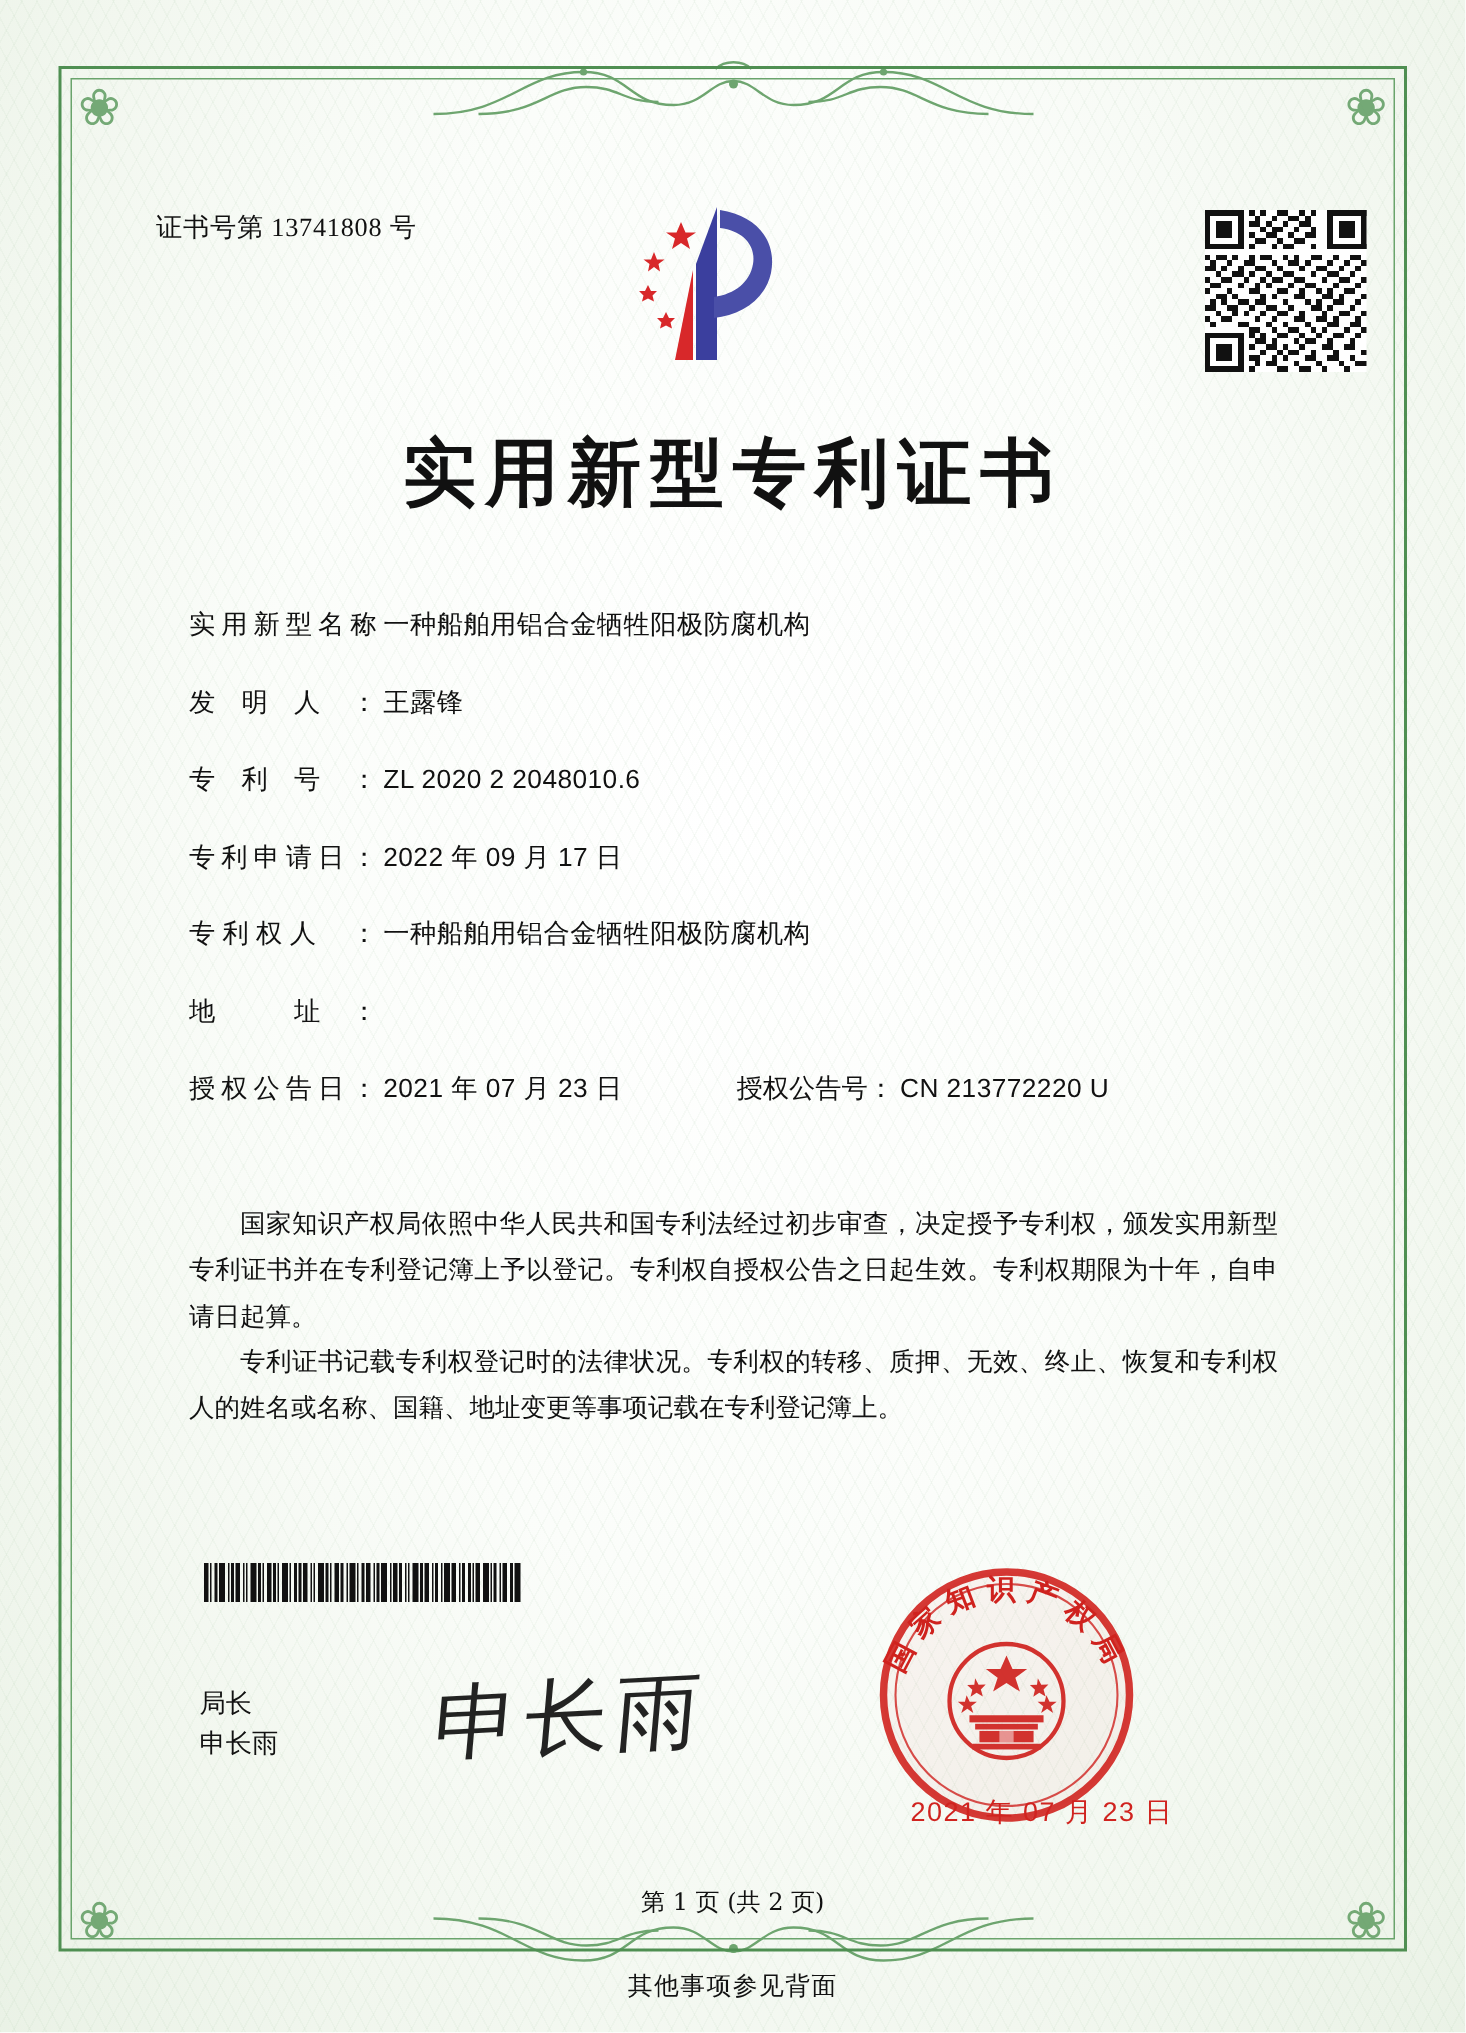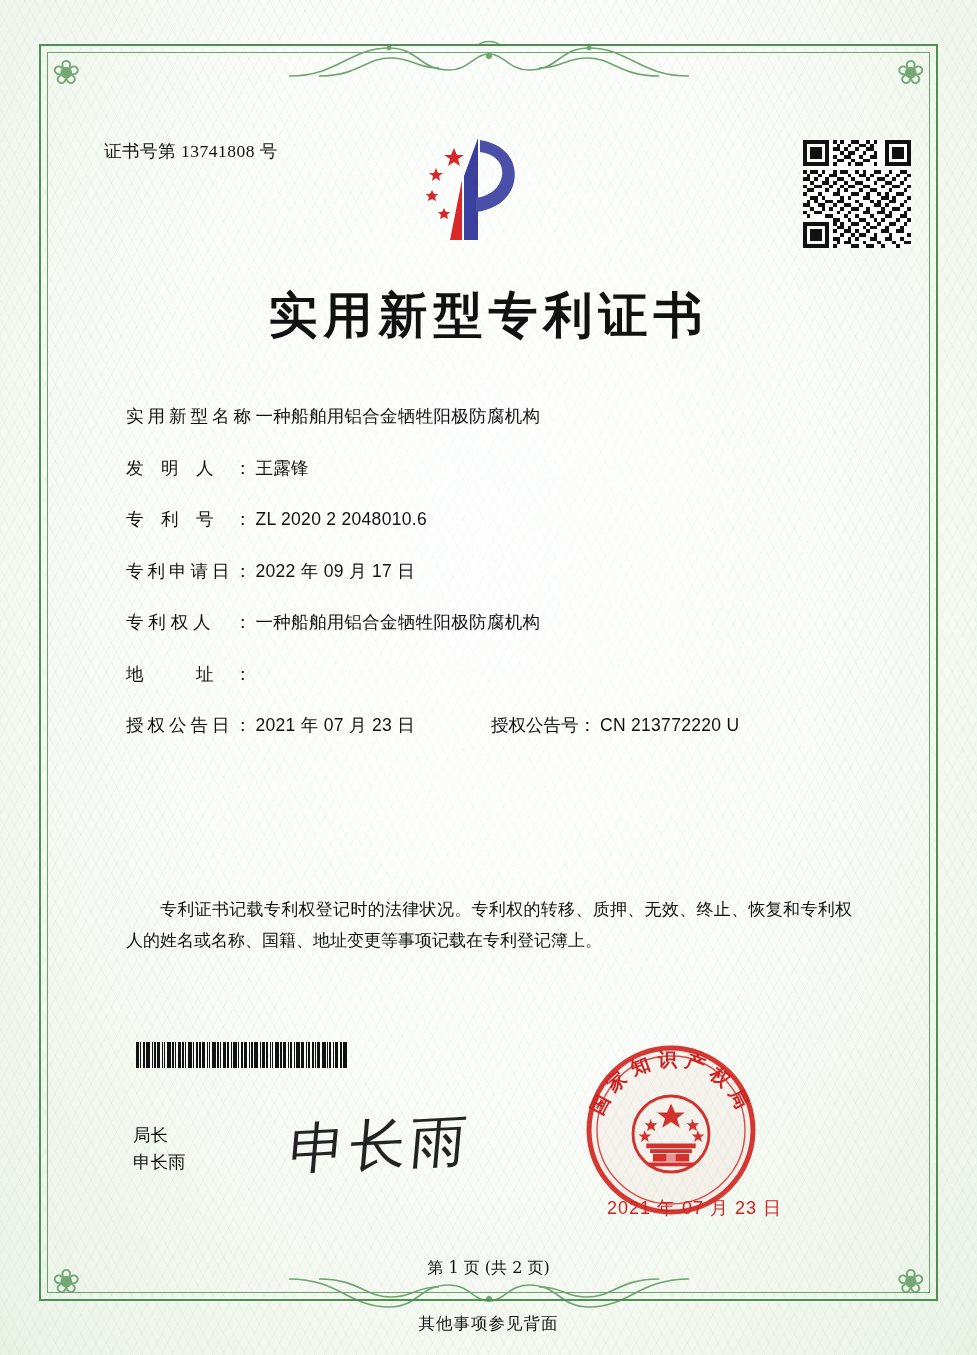--- a/index.html
+++ b/index.html
@@ -142,21 +142,21 @@
     left: 126px;
     width: 726px;
     font-size: 17px;
     line-height: 31px;
     text-indent: 2em;
     text-align: justify;
     font-family: "DejaVu Serif", "Liberation Serif", serif;
     color: #111;
   }
   .para.p1 { top: 801px; }
-  .para.p2 { top: 894px; }
+  .para.p2 { top: 894px; font-family: Liberation Mono, monospace; }
 
   
   .barcode {
     position: absolute;
     left: 136px; top: 1042px;
     width: 252px; height: 26px;
     display: flex;
     align-items: stretch;
   }
   .barcode i {
@@ -526,20 +526,21 @@
       <span class="field-value">2021 年 07 月 23 日</span>
       <span class="seg2">
         <span class="field-label">授权公告号</span>
         <span class="field-colon">：</span>
         <span class="field-value">CN 213772220 U</span>
       </span>
     </div>
 
   </div>
 
+  <div class="para p1">国家知识产权局依照中华人民共和国专利法经过初步审查，决定授予专利权，颁发实用新型专利证书并在专利登记簿上予以登记。专利权自授权公告之日起生效。专利权期限为十年，自申请日起算。</div>
   <div class="para p2">专利证书记载专利权登记时的法律状况。专利权的转移、质押、无效、终止、恢复和专利权人的姓名或名称、国籍、地址变更等事项记载在专利登记簿上。</div>
 
   <div class="barcode">
     <i style="width:3px"></i>
       <i style="width:1px"></i>
       <i style="width:2px"></i>
       <i style="width:4px"></i>
       <i style="width:1px"></i>
     <i style="width:2px"></i>
       <i style="width:3px"></i>

